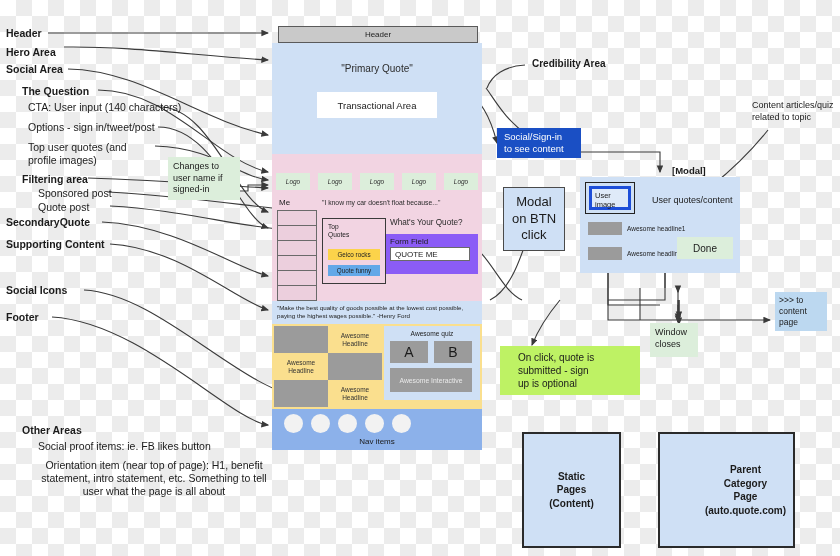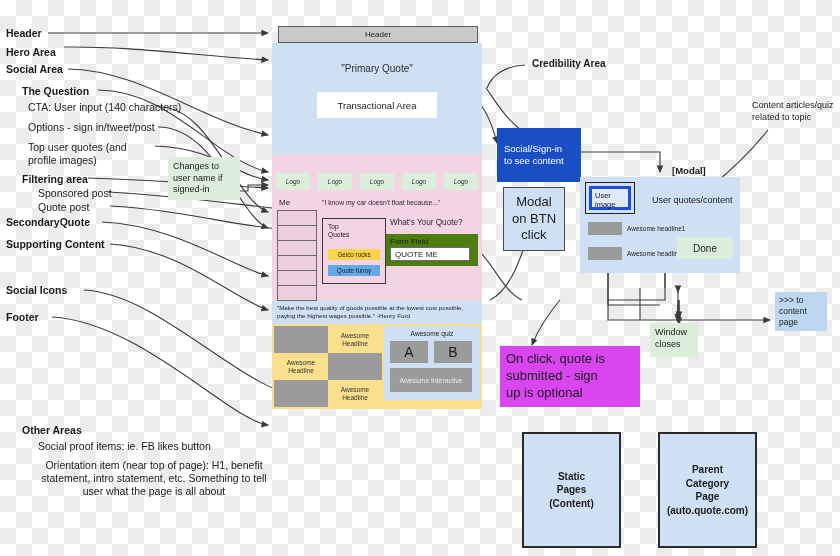--- a/index.html
+++ b/index.html
@@ -68,21 +68,21 @@
   .topq-box{
     position:absolute;left:50px;top:24px;width:62px;height:64px;
     border:1px solid #3a3a3a;background:#f2d4e2;
   }
   .topq-ttl{position:absolute;left:5px;top:4px;font-size:6.6px;line-height:1.2;color:#222;white-space:pre-line;}
   .tag{position:absolute;left:5px;width:52px;height:11px;display:flex;align-items:center;justify-content:center;font-size:6.3px;color:#222;}
   .tag.y{top:30px;background:#fcd34a;}
   .tag.b{top:46px;background:#63a8e8;}
   .wyq{position:absolute;left:118px;top:24px;font-size:8.2px;color:#2b2b2b;}
   .formfield{
-    position:absolute;left:114px;top:40px;width:92px;height:32px;background:#4d7c0f;
+    position:absolute;left:114px;top:40px;width:92px;height:40px;background:#8b5cf6;
   }
   .formfield .ffl{position:absolute;left:4px;top:3px;font-size:8px;color:#1b1b1b;}
   .quoteme{
     position:absolute;left:4px;top:13px;width:80px;height:14px;
     border:1px solid #6a6a6a;background:#ffffff;
     display:flex;align-items:center;padding-left:4px;box-sizing:border-box;
     font-size:8px;color:#1b1b1b;
   }
   .secondary{
     position:absolute;left:0;top:275px;width:210px;height:23px;background:#cfe0f5;
@@ -111,24 +111,24 @@
   }
   .footer-nav{
     position:absolute;left:0;top:383px;width:210px;height:41px;background:#8cb1ea;
   }
   .dots{position:absolute;left:12px;top:5px;display:flex;gap:8px;}
   .dot{width:19px;height:19px;border-radius:50%;background:#f2f2f2;}
   .navitems{position:absolute;left:0;right:0;bottom:4px;text-align:center;font-size:8px;color:#1b1b1b;}
 
   
   .note-green{background:#dceedb;font-size:9px;line-height:1.3;padding:4px 5px;color:#1b1b1b;white-space:pre-line;}
-  .note-blue{background:#d946ef;font-size:13px;line-height:1.3;padding:5px 6px;color:#1b1b1b;white-space:pre-line;}
+  .note-blue{background:#bef264;font-size:10px;line-height:1.3;padding:5px 18px;color:#1b1b1b;white-space:pre-line;}
   .btn-blue{
     background:#1a4fc4;color:#ffffff;font-size:9.5px;line-height:1.25;
-    padding:15px 7px;white-space:pre-line;
+    padding:3px 7px;white-space:pre-line;
   }
   .box-lblue{
     background:#cfe0f5;border:1px solid #4a4a4a;
     display:flex;align-items:center;justify-content:center;text-align:center;
     font-size:13px;line-height:1.3;color:#1b1b1b;white-space:pre-line;
   }
   .modal-panel{background:#cfe0f5;}
   .uimg{
     position:absolute;left:5px;top:5px;width:50px;height:32px;
     border:1.5px solid #222;background:#cfe0f5;padding:3px;box-sizing:border-box;
@@ -323,20 +323,30 @@
 Headline</div>
     </div>
     <div class="quiz">
       <div class="quiz-ttl">Awesome quiz</div>
       <div class="ab a">A</div>
       <div class="ab b">B</div>
       <div class="interactive">Awesome Interactive</div>
     </div>
   </div>
 
+  <div class="footer-nav">
+    <div class="dots">
+      <div class="dot"></div>
+      <div class="dot"></div>
+      <div class="dot"></div>
+      <div class="dot"></div>
+      <div class="dot"></div>
+    </div>
+    <div class="navitems">Nav items</div>
+  </div>
 </div>
 
 <div class="abs cred-lbl" style="left:532px;top:58px;">Credibility Area</div>
 <div class="abs cont-art" style="left:752px;top:100px;width:86px;">Content articles/quiz
 related to topic</div>
 
 <div class="abs btn-blue" style="left:497px;top:128px;width:84px;box-sizing:border-box;">Social/Sign-in
 to see content</div>
 
 <div class="abs modal-tag" style="left:672px;top:165px;">[Modal]</div>
@@ -367,16 +377,16 @@
 <div class="abs note-green" style="left:650px;top:323px;width:48px;height:34px;box-sizing:border-box;">Window
 closes</div>
 <div class="abs tocontent" style="left:775px;top:292px;width:52px;box-sizing:border-box;">&gt;&gt;&gt; to
 content
 page</div>
 
 <div class="abs other-views-ttl" style="left:534px;top:412px;">Other Views</div>
 <div class="abs view-box" style="left:522px;top:432px;width:95px;height:112px;">Static
 Pages
 (Content)</div>
-<div class="abs view-box" style="left:658px;top:432px;width:95px;height:112px;">Parent
+<div class="abs view-box" style="left:658px;top:432px;width:95px;height:112px;padding-left:38px;">Parent
 Category
 Page
 (auto.quote.com)</div>
 
 </body></html>

